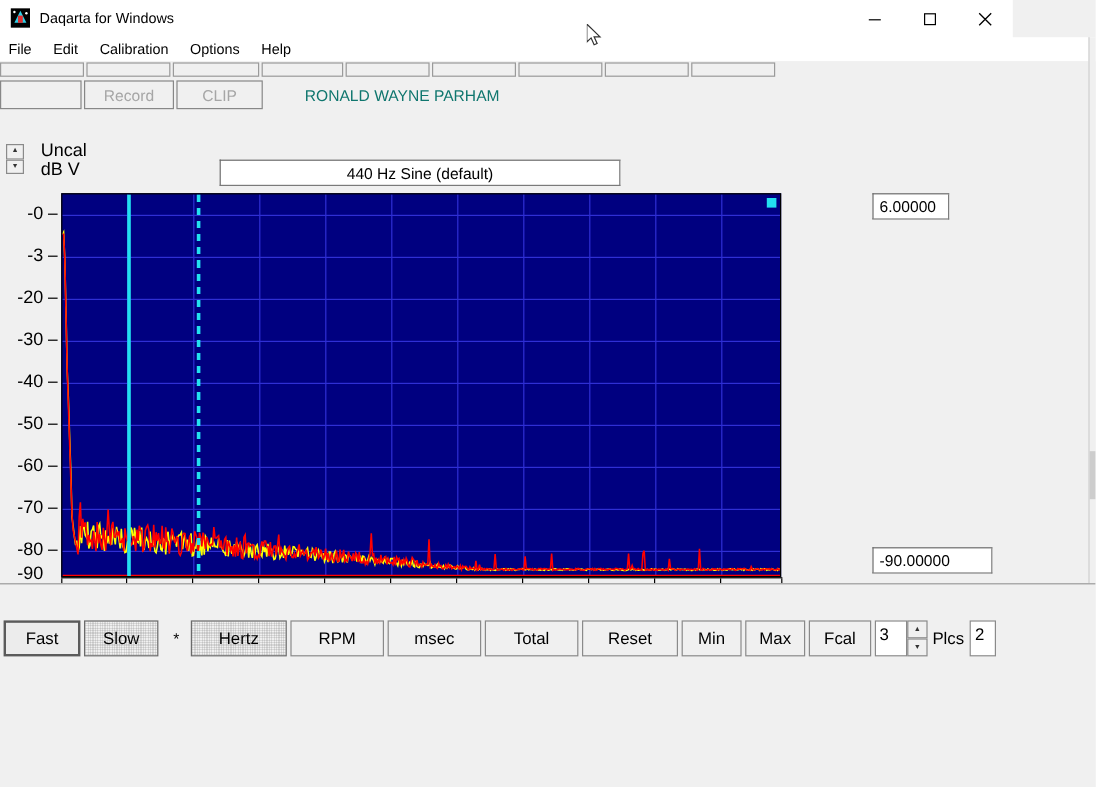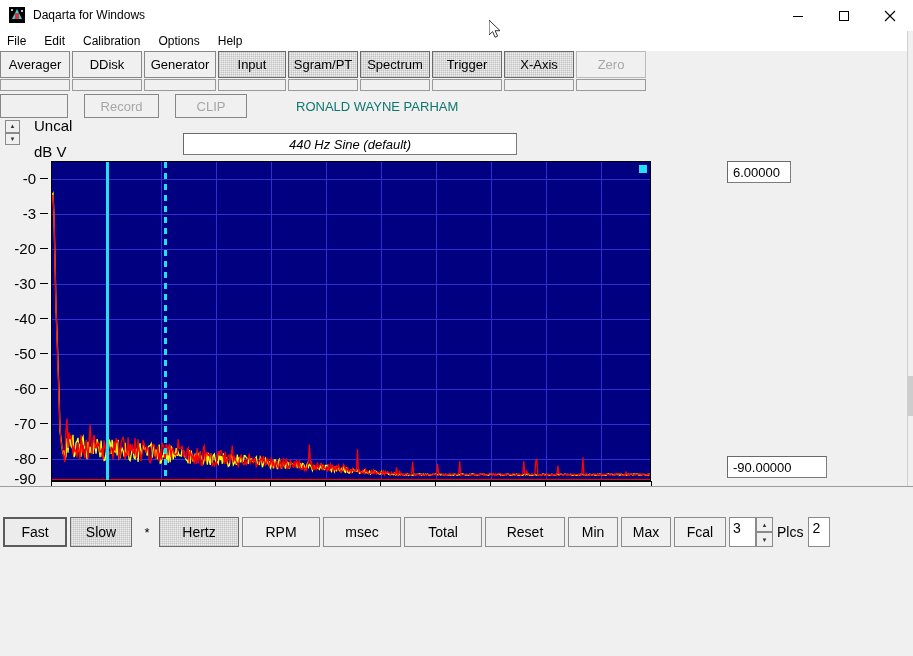--- a/index.html
+++ b/index.html
@@ -16,21 +16,21 @@
   #app {
     position: absolute; left:0; top:0;
     width: 913px; height: 656px;
     background: #f0f0f0;
     overflow: hidden;
   }
 
   
   .titlebar {
     position: absolute; left: 0; top: 0;
-    width: 913px; height: 31px;
+    width: 844px; height: 31px;
     background: #ffffff;
     border-bottom: 1px solid #ffffff;
   }
   .title-icon {
     position: absolute; left: 9px; top: 7px;
     width: 16px; height: 16px;
     background: #000;
     border: 0;
     overflow: hidden;
   }
@@ -104,21 +104,21 @@
     margin-right: 2px;
   }
 
   .tb-row3 { display: flex; height: 24px; margin-top: 3px; }
   .tb-b3 {
     height: 24px; box-sizing: border-box;
     border: 1px solid #878787;
     background: #f0f0f0;
     font-size: 13px;
     display:flex; align-items:center; justify-content:center;
-    margin-right: 16px;
+    margin-right: 2px;
     color: #000;
   }
   .tb-b3.disabled { color: #a6a6a6; }
   .owner-name {
     font-size: 13px; color: #0f766e;
     display:flex; align-items:center;
     padding-left: 33px;
     white-space: nowrap;
   }
 
@@ -134,31 +134,31 @@
     background: #f0f0f0;
     display:flex; align-items:center; justify-content:center;
     font-size: 6px; color:#333;
     box-sizing: border-box;
   }
   .uncal {
     position: absolute; left: 34px; top: 118px;
     font-size: 15px; color: #000; line-height: 15px;
     white-space: nowrap;
   }
-  .uncal .l2 { display:block; margin-top: 11px; }
+  .uncal .l2 { display:block; margin-top: 1px; }
 
   .trace-label {
     position: absolute; left: 183px; top: 133px;
     width: 334px; height: 22px;
     box-sizing: border-box;
     border: 1px solid #7a7a7a;
     border-top-color:#6a6a6a; border-left-color:#6a6a6a;
     background: #ffffff;
     font-size: 13px; color: #000;
-    display: flex; align-items: center; justify-content: center; font-style: italic;
+    display: flex; align-items: center; justify-content: center;
   }
 
   
   .valbox {
     position: absolute;
     box-sizing: border-box;
     border: 1px solid #7d7d7d;
     border-top-color: #6a6a6a; border-left-color:#6a6a6a;
     background: #ffffff;
     font-size: 13px; color: #000;
@@ -347,31 +347,20 @@
 
   <div class="menubar">
     <div class="menu-item">File</div>
     <div class="menu-item">Edit</div>
     <div class="menu-item">Calibration</div>
     <div class="menu-item">Options</div>
     <div class="menu-item">Help</div>
   </div>
 
   <div class="tb-wrap">
-    <div class="tb-row1">
-      <div class="tb-btn" style="width:70px">Averager</div>
-      <div class="tb-btn" style="width:70px">DDisk</div>
-      <div class="tb-btn" style="width:72px">Generator</div>
-      <div class="tb-btn dither" style="width:68px">Input</div>
-      <div class="tb-btn dither" style="width:70px">Sgram/PT</div>
-      <div class="tb-btn dither" style="width:70px">Spectrum</div>
-      <div class="tb-btn dither" style="width:70px">Trigger</div>
-      <div class="tb-btn dither" style="width:70px">X-Axis</div>
-      <div class="tb-btn disabled" style="width:70px">Zero</div>
-    </div>
     <div class="tb-row2">
       <div class="tb-slot" style="width:70px"></div>
       <div class="tb-slot" style="width:70px"></div>
       <div class="tb-slot" style="width:72px"></div>
       <div class="tb-slot" style="width:68px"></div>
       <div class="tb-slot" style="width:70px"></div>
       <div class="tb-slot" style="width:70px"></div>
       <div class="tb-slot" style="width:70px"></div>
       <div class="tb-slot" style="width:70px"></div>
       <div class="tb-slot" style="width:70px"></div>

